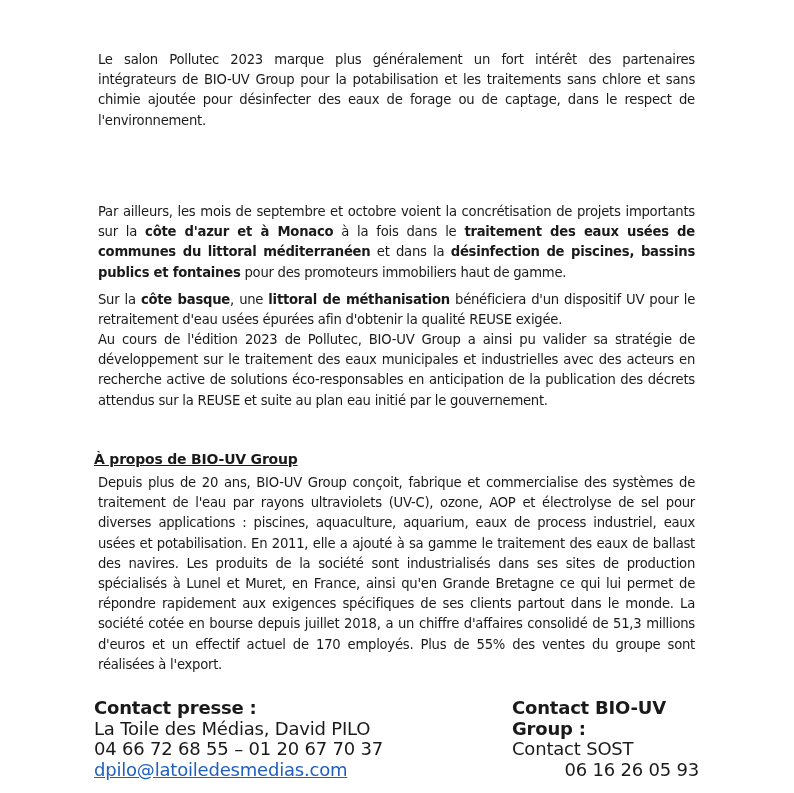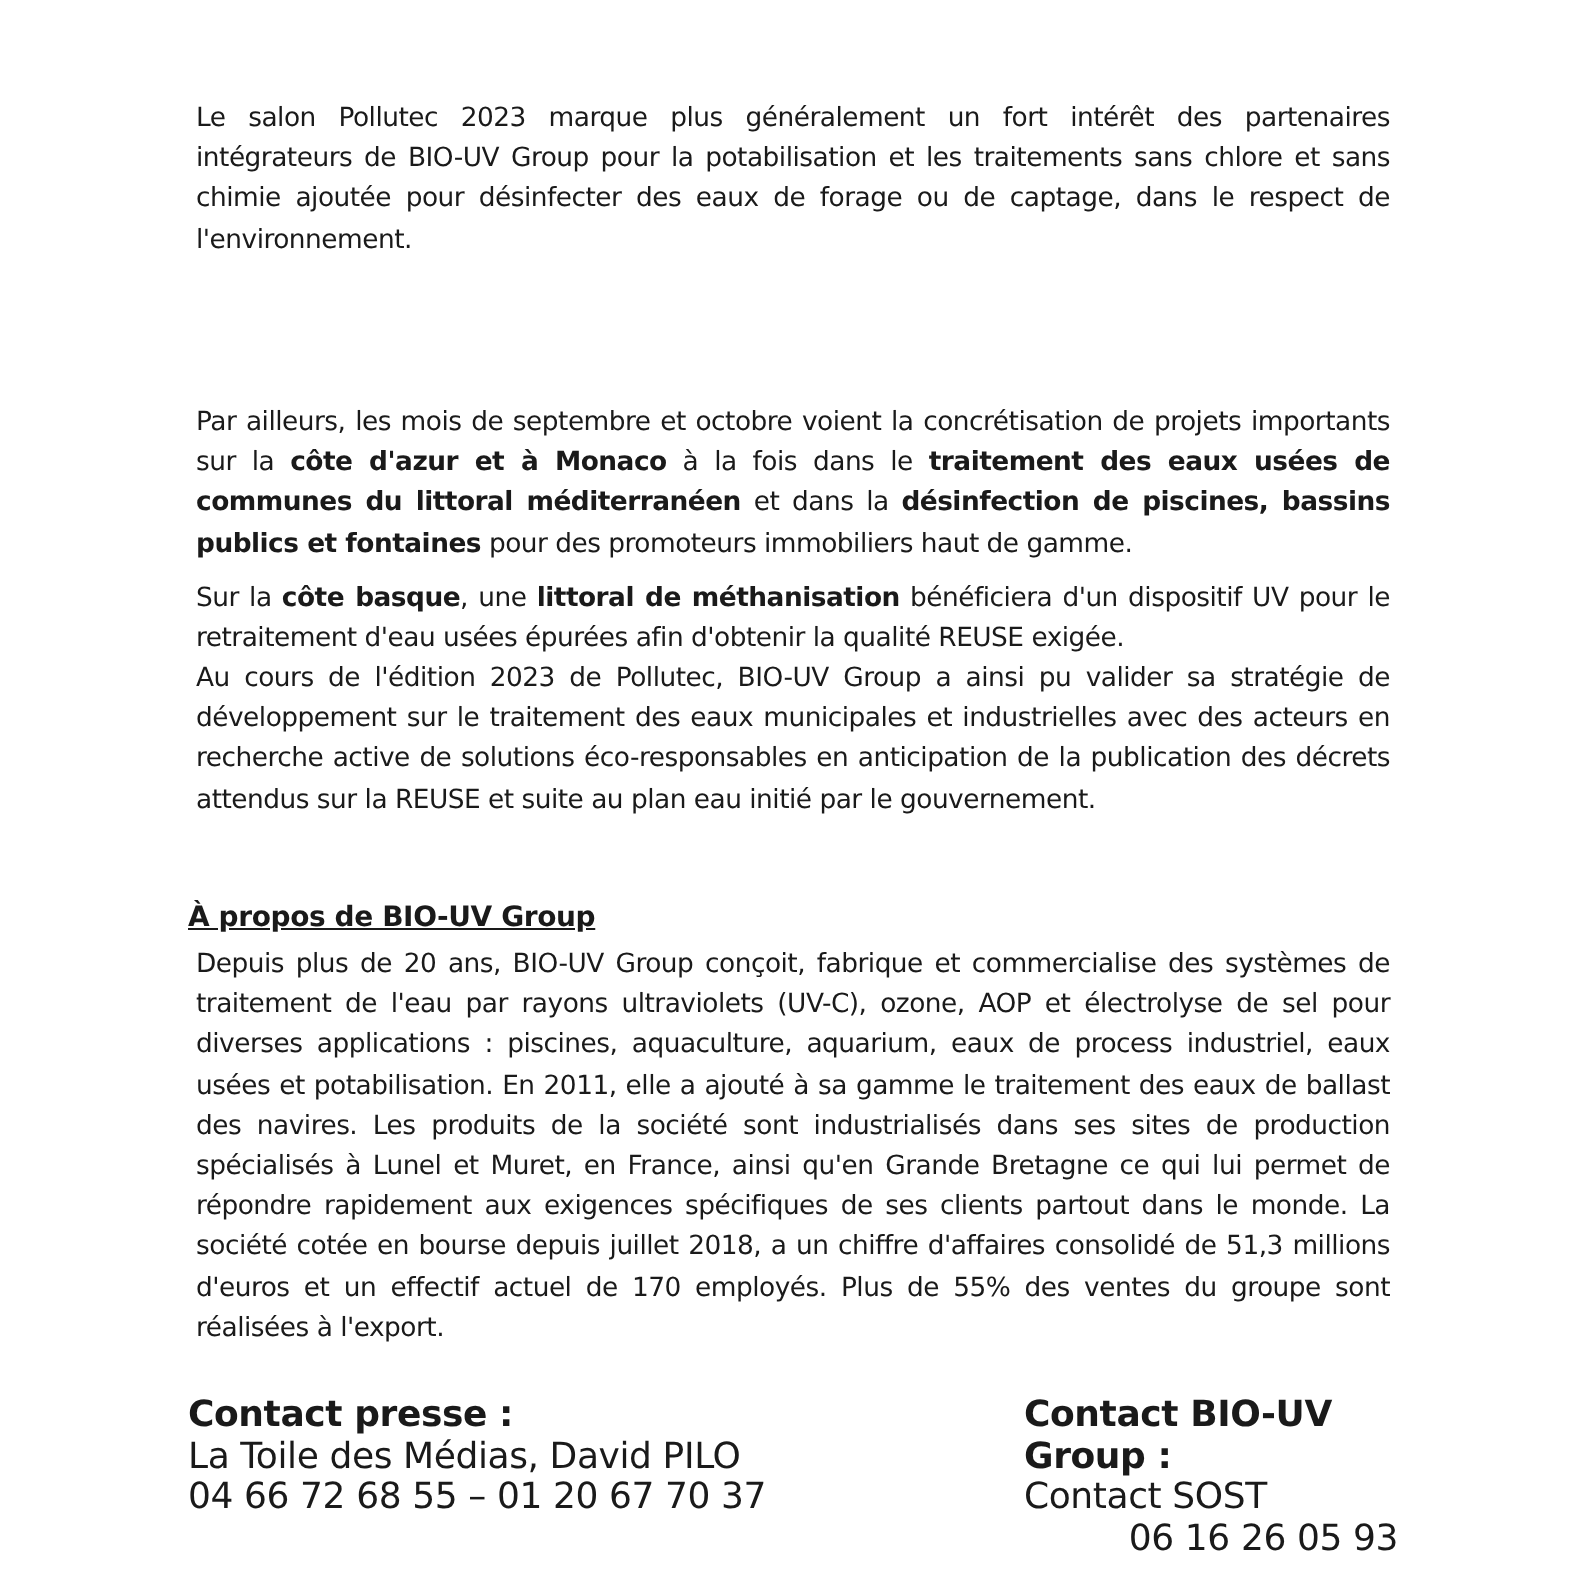--- a/index.html
+++ b/index.html
@@ -40,20 +40,21 @@
 
   <div class="about-title">À propos de BIO-UV Group</div>
 
   <p class="p5 last-left">Depuis plus de 20 ans, BIO-UV Group conçoit, fabrique et commercialise des systèmes de traitement de l'eau par rayons ultraviolets (UV-C), ozone, AOP et électrolyse de sel pour diverses applications : piscines, aquaculture, aquarium, eaux de process industriel, eaux usées et potabilisation. En 2011, elle a ajouté à sa gamme le traitement des eaux de ballast des navires. Les produits de la société sont industrialisés dans ses sites de production spécialisés à Lunel et Muret, en France, ainsi qu'en Grande Bretagne ce qui lui permet de répondre rapidement aux exigences spécifiques de ses clients partout dans le monde. La société cotée en bourse depuis juillet 2018, a un chiffre d'affaires consolidé de 51,3 millions d'euros et un effectif actuel de 170 employés. Plus de 55% des ventes du groupe sont réalisées à l'export.</p>
 
   <div class="contacts">
     <div class="col left">
       <div class="hd">Contact presse :</div>
       <div>La Toile des Médias, David PILO</div>
       <div>04 66 72 68 55 – 01 20 67 70 37</div>
+      <div><a href="#">dpilo@latoiledesmedias.com</a></div>
     </div>
     <div class="col right">
       <div class="hd">Contact BIO-UV Group :</div>
       <div>Contact SOST</div>
       <div class="indent">06 16 26 05 93</div>
     </div>
   </div>
 
 </div>
 

